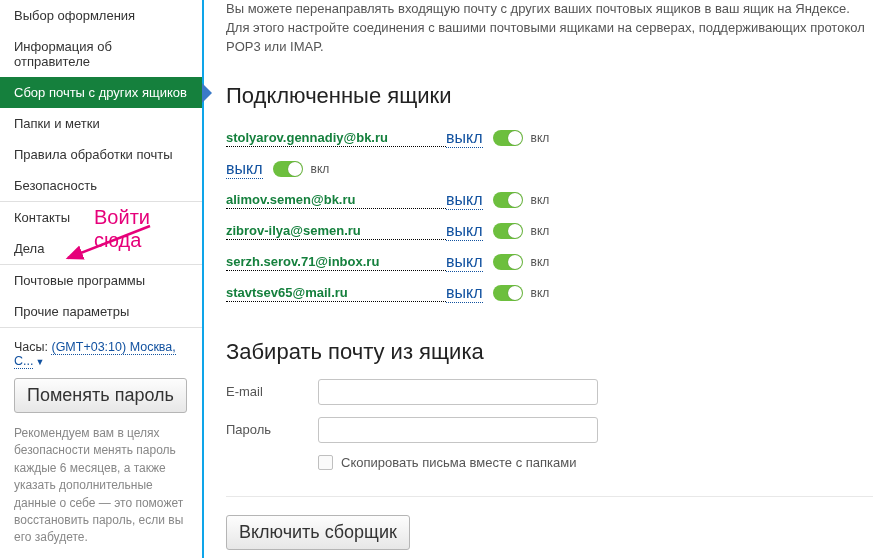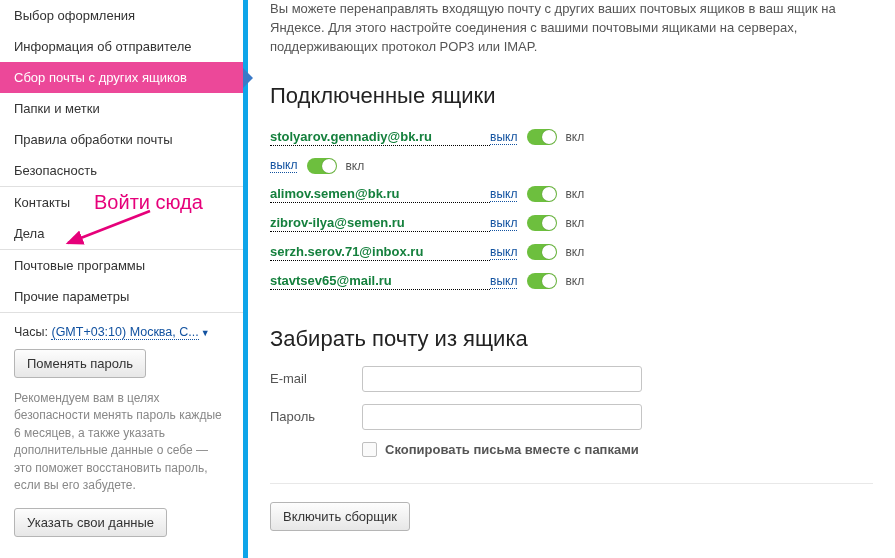--- a/index.html
+++ b/index.html
@@ -7,35 +7,35 @@
     font-family: Arial, Helvetica, sans-serif;
     font-size: 13px;
     color: #333;
     background: #fff;
     width: 895px;
     height: 558px;
     overflow: hidden;
   }
   .layout { display: flex; height: 100%; }
   .sidebar {
-    width: 248px;
+    width: 204px;
     flex-shrink: 0;
-    border-right: 5px solid #0ea5e9;
+    border-right: 2px solid #0ea5e9;
     display: flex;
     flex-direction: column;
   }
   .nav-block { border-bottom: 1px solid #e0e0e0; }
   .nav-item {
     padding: 8px 14px;
     cursor: pointer;
     position: relative;
     color: #333;
   }
   .nav-item.active {
-    background: #ec4899;
+    background: #15803d;
     color: #fff;
   }
   .nav-item.active::after {
     content: "";
     position: absolute;
     right: -10px;
     top: 50%;
     transform: translateY(-50%);
     border-left: 10px solid #3a7ac8;
     border-top: 10px solid transparent;
@@ -61,21 +61,21 @@
     background: linear-gradient(to bottom, #fff 0 33%, #0039a6 33% 66%, #d52b1e 66% 100%);
     border: 1px solid #bbb; vertical-align: middle; margin-right: 4px;
   }
   .drop-caret { color: #1252a0; font-size: 9px; margin-left: 2px; }
   .btn {
     display: inline-block;
     background: linear-gradient(#fdfdfd,#e7e7e7);
     border: 1px solid #b5b5b5;
     border-radius: 3px;
     padding: 6px 12px;
-    font-size: 13px;
+    font-size: 18px;
     cursor: pointer;
     color: #333;
   }
   .hint {
     margin-top: 12px;
     color: #888;
     line-height: 1.45;
     font-size: 12px;
   }
   .main {
@@ -100,21 +100,21 @@
     width: 220px;
     font-weight: bold;
     color: #15803d;
     border-bottom: 1px dotted #000;
     padding-bottom: 1px;
     display: inline-block;
   }
   .off-label {
     color: #1252a0;
     border-bottom: 1px dotted #1252a0;
-    font-size: 12px;
+    font-size: 16px;
     margin-right: 10px;
     cursor: pointer;
   }
   .toggle {
     width: 30px; height: 16px;
     background: #6dbf3e;
     border-radius: 8px;
     position: relative;
     display: inline-block;
     cursor: pointer;
@@ -143,21 +143,20 @@
     border-radius: 3px;
     padding: 2px 6px;
     font-size: 13px;
   }
   .checkbox-row {
     margin-left: 92px;
     margin-top: 4px;
     margin-bottom: 26px;
     display: flex;
     color: #555;
-    font-weight: bold;
   }
   .chk {
     width: 15px; height: 15px;
     border: 1px solid #bfbfbf;
     border-radius: 2px;
     background: #fafafa;
     margin-right: 8px;
     cursor: pointer;
   }
   .divider-top { border-top: 1px solid #e8e8e8; padding-top: 18px; }

